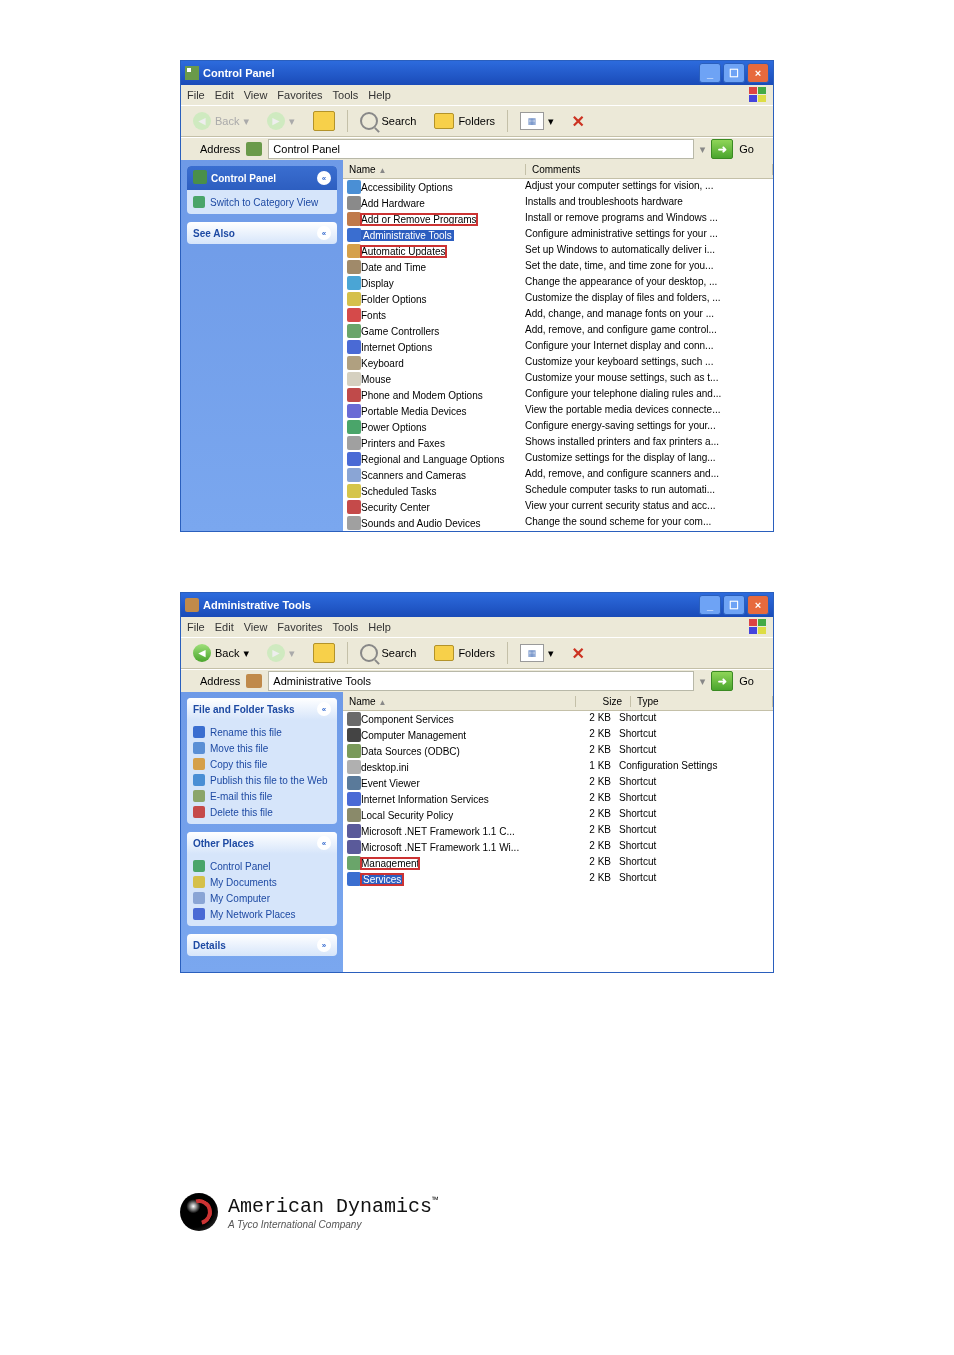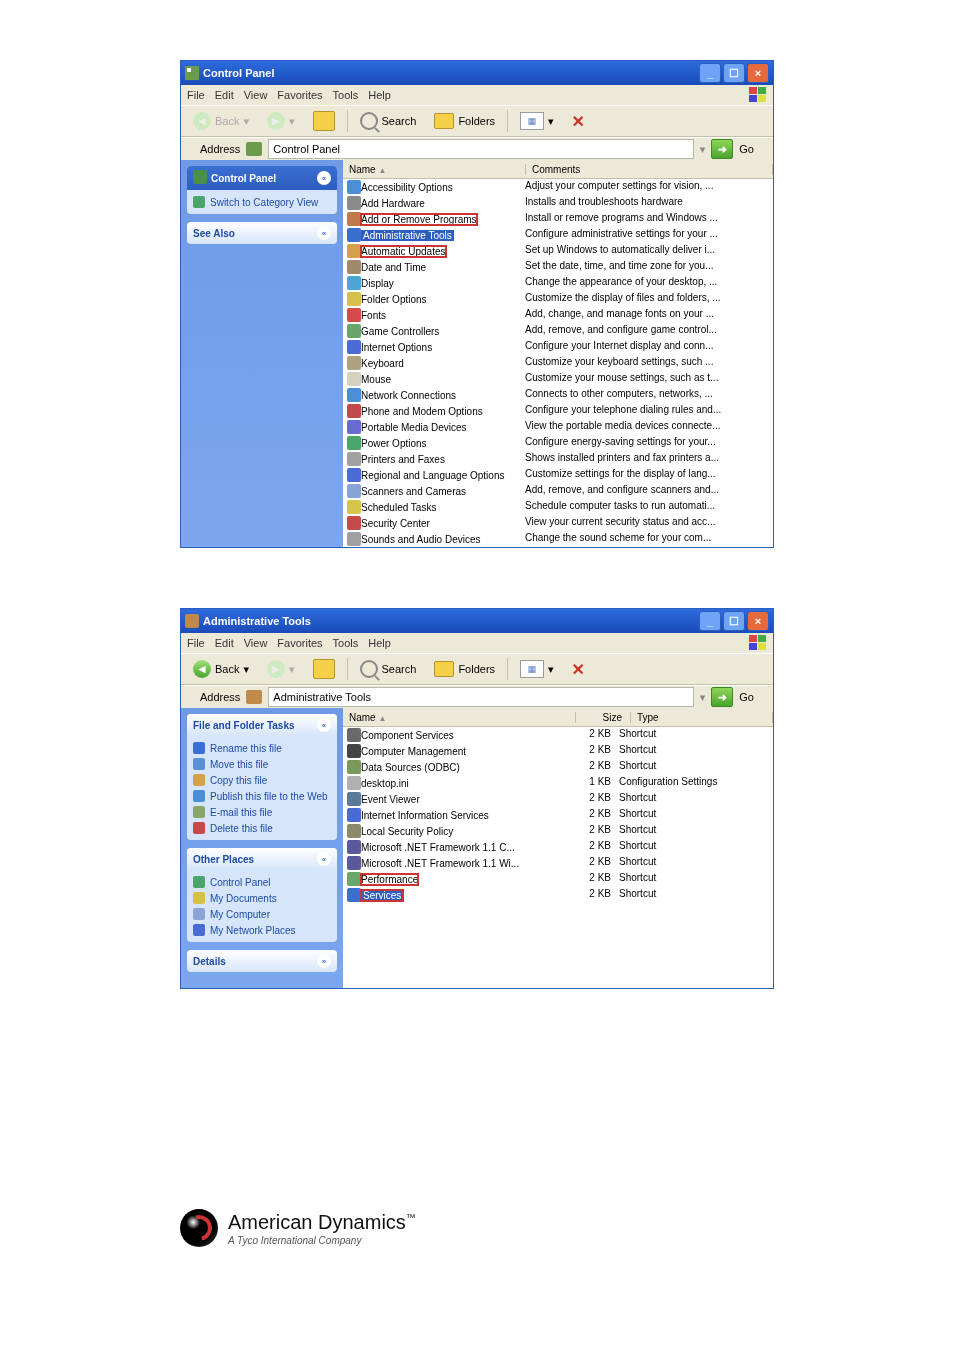--- a/index.html
+++ b/index.html
@@ -47,21 +47,21 @@
   .rows{overflow:auto;flex:1}
   .row{display:flex;padding:1px 0}
   .row .c-name{display:flex;align-items:center;padding:0 4px}
   .row .c-comment{padding:0 4px}
   .row.sel .lbl{background:#2d5ec0;color:#fff;padding:0 2px}
   .row.ring .lbl{outline:2px solid #c33;outline-offset:-1px}
   .ic{width:14px;height:14px;flex-shrink:0}
   .footer-logo{display:flex;align-items:center;gap:10px;margin-top:220px}
   .swirl{width:38px;height:38px;border-radius:50%;background:radial-gradient(circle at 35% 35%,#fff 0%,#000 20%,#000 60%,#444 100%);position:relative}
   .swirl::after{content:"";position:absolute;inset:6px;border:4px solid #c33;border-radius:50%;border-left-color:transparent;border-bottom-color:transparent;transform:rotate(30deg)}
-  .brand{font-family:Liberation Sans, sans-serif;font-size:20px;color:#111}
+  .brand{font-family:Liberation Mono, monospace;font-size:20px;color:#111}
   .tm{font-size:10px;vertical-align:super}
   .tag{font-size:10px;color:#555;font-style:italic}
   
   .w1 .c-name{width:170px}
   .w1 .c-comment{flex:1}
   
   .w2 .c-name{width:220px}
   .w2 .c-size{width:40px;text-align:right;padding-right:8px}
   .w2 .c-type{flex:1}
 </style>
@@ -294,29 +294,20 @@
                 <span class="ic"><svg width="14" height="14">
                     <rect width="14" height="14" rx="2" fill="#d5d0c0"></rect>
                   </svg></span>
                 <span class="lbl">Mouse</span>
               </div>
               <div class="c-comment">Customize your mouse settings, such as t...</div>
             </div>
             <div class="row">
               <div class="c-name">
                 <span class="ic"><svg width="14" height="14">
-                    <rect width="14" height="14" rx="2" fill="#4a8fd5"></rect>
-                  </svg></span>
-                <span class="lbl">Network Connections</span>
-              </div>
-              <div class="c-comment">Connects to other computers, networks, ...</div>
-            </div>
-            <div class="row">
-              <div class="c-name">
-                <span class="ic"><svg width="14" height="14">
                     <rect width="14" height="14" rx="2" fill="#c04a4a"></rect>
                   </svg></span>
                 <span class="lbl">Phone and Modem Options</span>
               </div>
               <div class="c-comment">Configure your telephone dialing rules and...</div>
             </div>
             <div class="row">
               <div class="c-name">
                 <span class="ic"><svg width="14" height="14">
                     <rect width="14" height="14" rx="2" fill="#6a6ad5"></rect>
@@ -629,21 +620,21 @@
                 <span class="lbl">Microsoft .NET Framework 1.1 Wi...</span>
               </div>
               <div class="c-size">2 KB</div>
               <div class="c-type">Shortcut</div>
             </div>
             <div class="row ring">
               <div class="c-name">
                 <span class="ic"><svg width="14" height="14">
                     <rect width="14" height="14" rx="2" fill="#6aa56a"></rect>
                   </svg></span>
-                <span class="lbl">Performance</span>
+                <span class="lbl">Management</span>
               </div>
               <div class="c-size">2 KB</div>
               <div class="c-type">Shortcut</div>
             </div>
             <div class="row sel ring">
               <div class="c-name">
                 <span class="ic"><svg width="14" height="14">
                     <rect width="14" height="14" rx="2" fill="#3a6ed0"></rect>
                   </svg></span>
                 <span class="lbl">Services</span>

